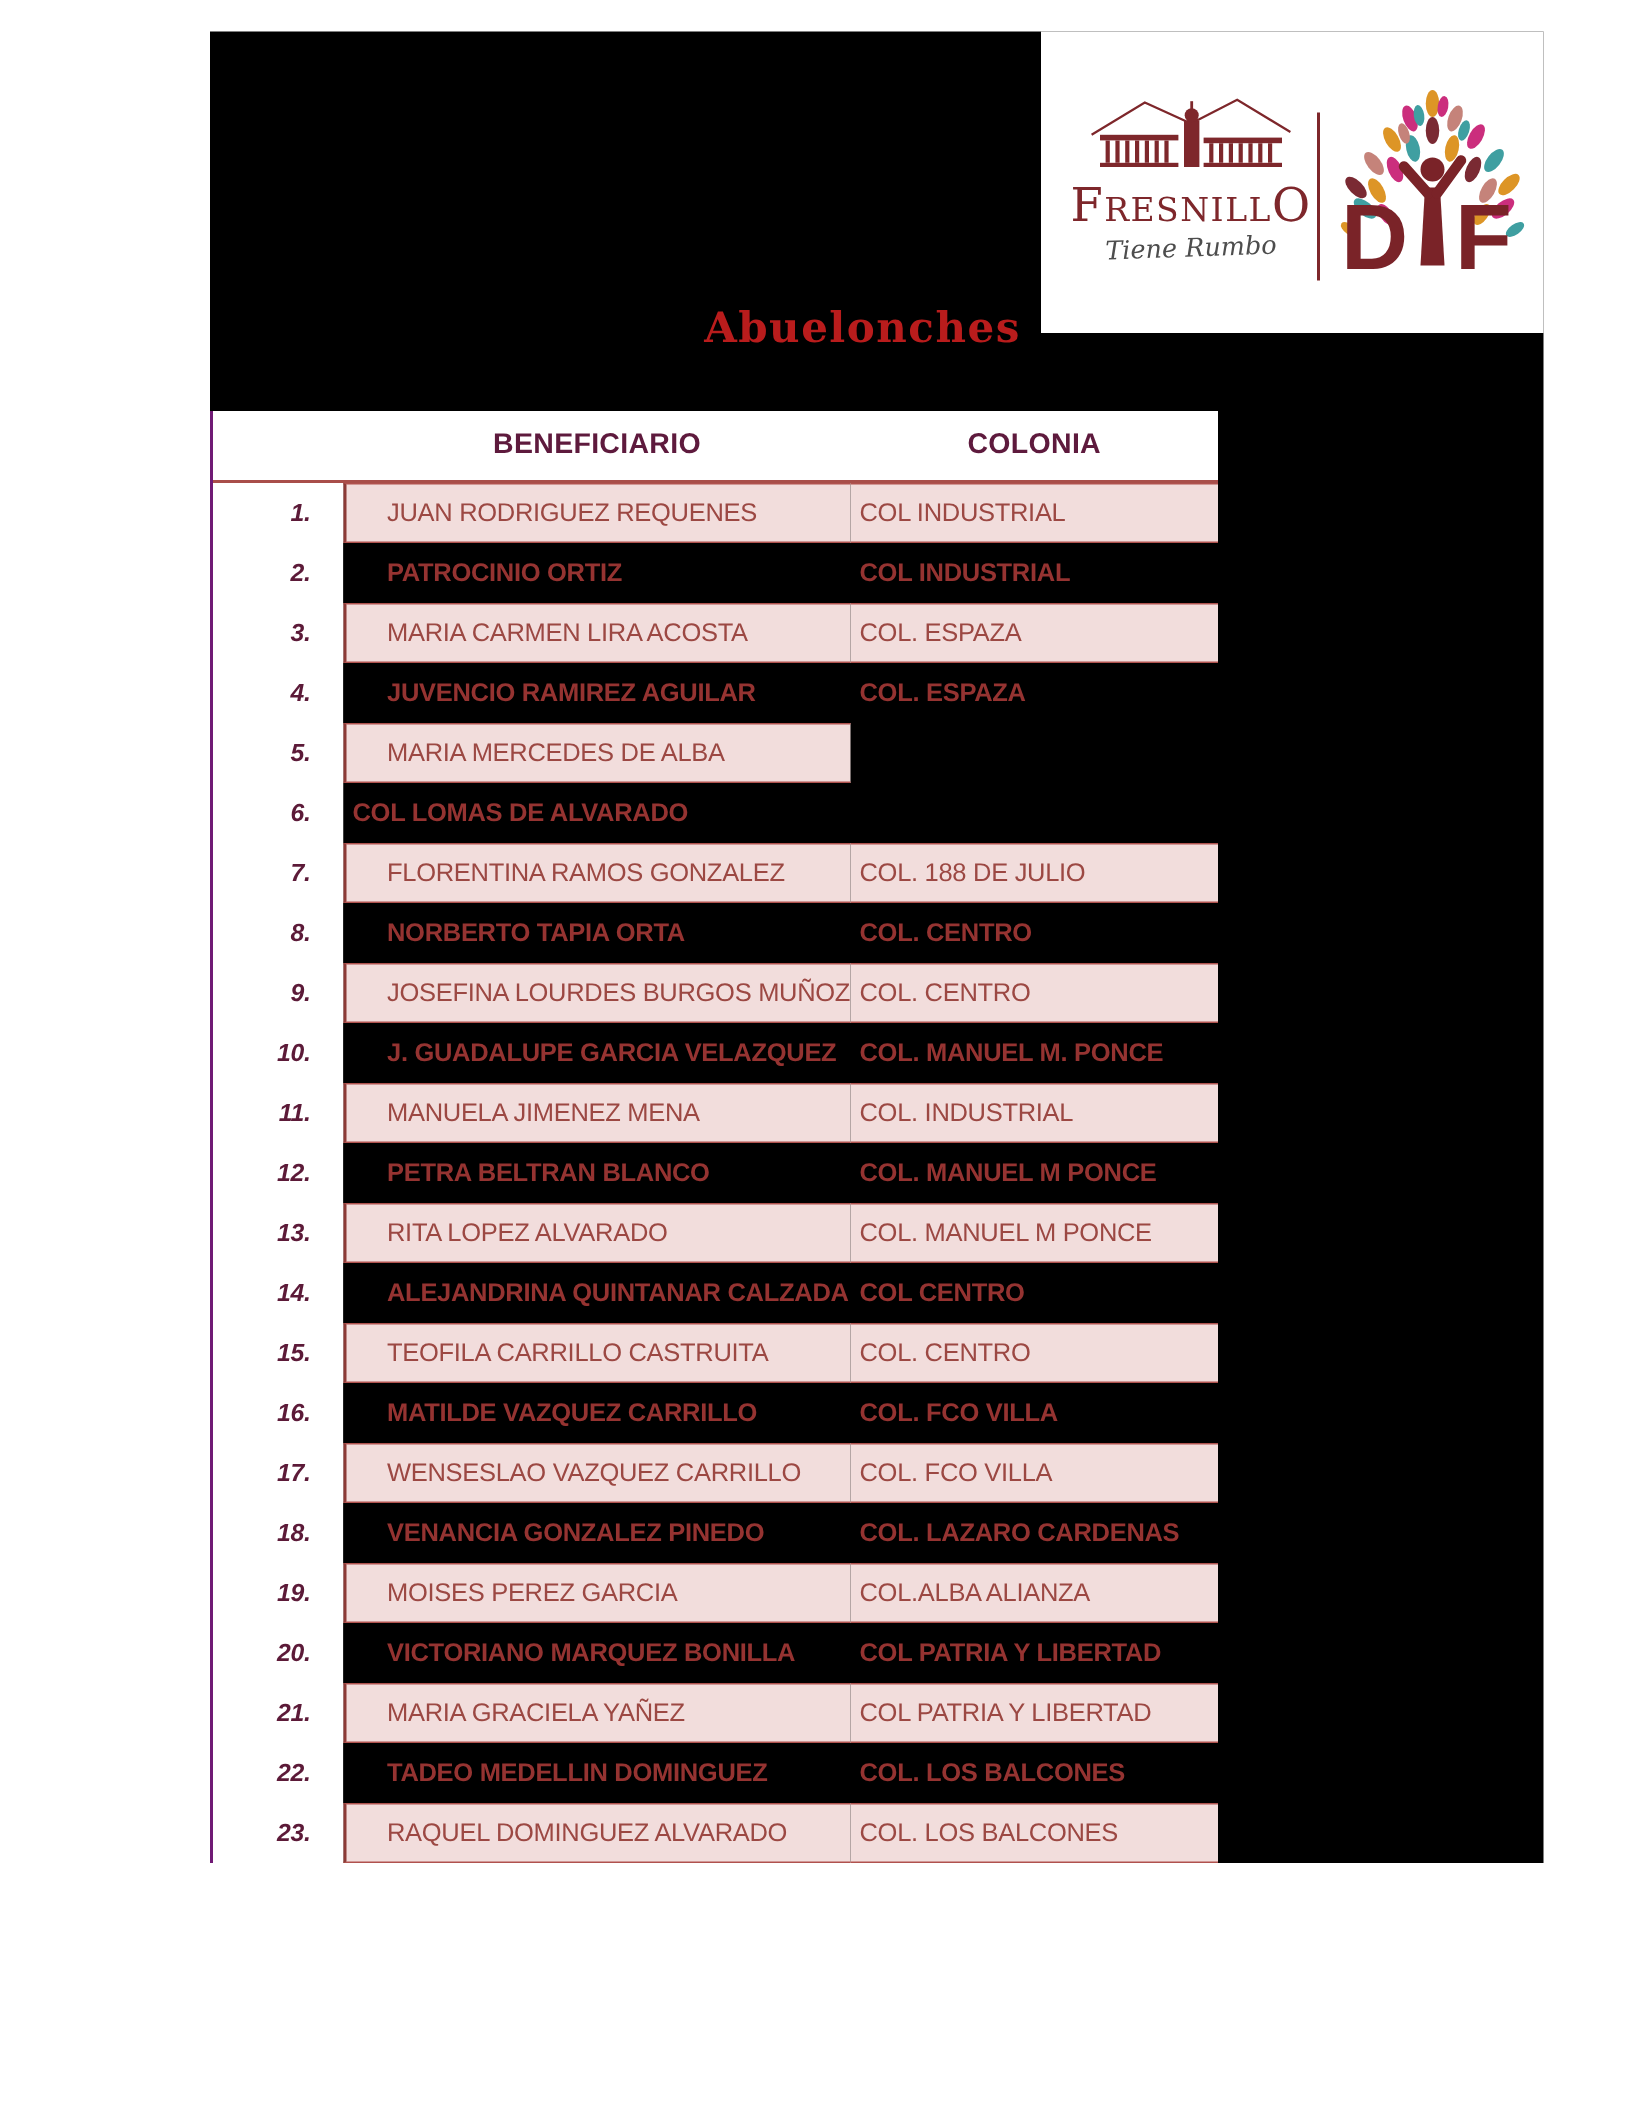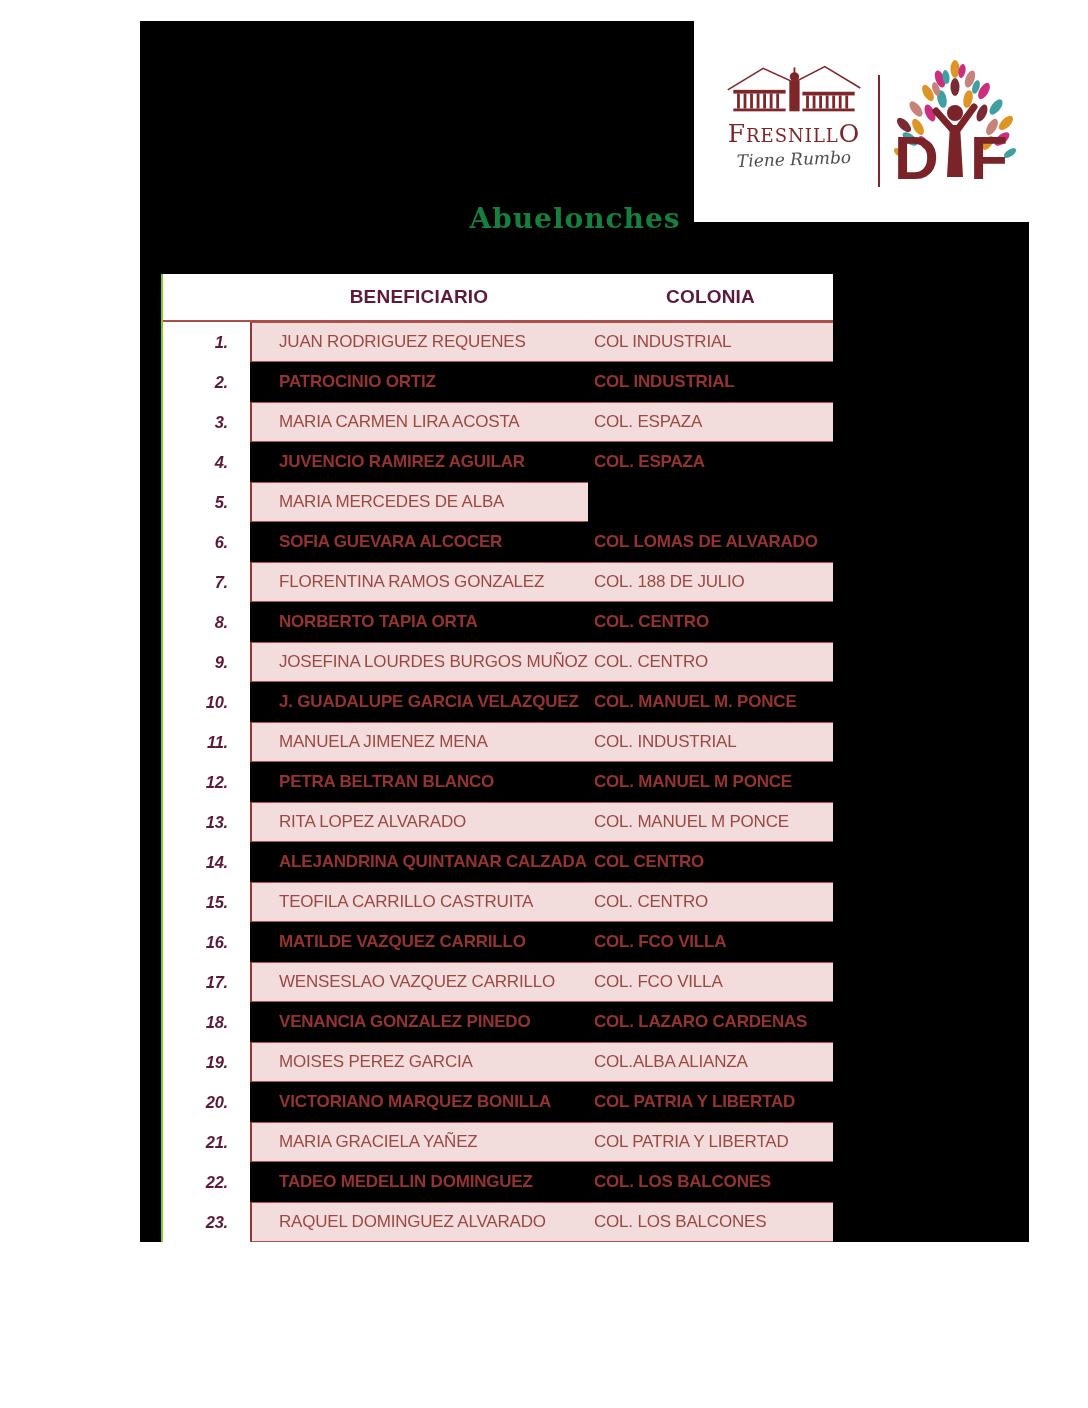--- a/index.html
+++ b/index.html
@@ -7,36 +7,36 @@
     position:relative;width:1088px;height:1408px;background:#ffffff;overflow:hidden;
     font-family:"Liberation Sans", sans-serif;
   }
   
   .black-canvas{position:absolute;left:140px;top:21px;width:889px;height:1221px;background:#000;}
   
   .logo-box{position:absolute;left:694px;top:21px;width:335px;height:201px;background:#fff;}
   .fresnillo-logo{position:absolute;left:16px;top:40px;width:168px;text-align:center;}
   .fresnillo-name{
     font-family:"DejaVu Serif","Liberation Serif",serif;
-    font-variant:small-caps;font-size:25px;letter-spacing:1px;color:#7e272b;line-height:1;margin-top:2px;
+    font-variant:small-caps;font-size:31px;letter-spacing:1px;color:#7e272b;line-height:1;margin-top:2px;
   }
   .fresnillo-tagline{
     font-family:"DejaVu Serif","Liberation Serif",serif;font-style:italic;
     font-size:17px;color:#4d4d4d;margin-top:3px;transform:rotate(-2deg);
   }
   .logo-divider{position:absolute;left:184px;top:54px;width:2px;height:112px;background:#7e272b;}
   .dif-logo{position:absolute;left:198px;top:36px;width:126px;height:156px;}
   
   .doc-title{
     position:absolute;left:575px;top:202px;transform:translateX(-50%);
     font-family:"DejaVu Serif","Liberation Serif",serif;font-weight:bold;
-    font-size:28px;color:#15803d;letter-spacing:1px;white-space:nowrap;
-  }
-  
-  .benef-table{position:absolute;left:140px;top:274px;width:670px;border-left:2px solid #84cc16;margin-left:21px;}
+    font-size:28px;color:#b91c1c;letter-spacing:1px;white-space:nowrap;
+  }
+  
+  .benef-table{position:absolute;left:140px;top:274px;width:670px;border-left:2px solid #701a75;}
   .t-header{
     display:grid;grid-template-columns:87px 338px 245px;height:46px;background:#fff;
     border-bottom:2px solid #a94e4a;
   }
   .t-header .hcell{
     display:flex;align-items:center;justify-content:center;
     font-weight:bold;font-size:19px;color:#5e1a3d;letter-spacing:0.2px;
   }
   .row{display:grid;grid-template-columns:87px 338px 245px;height:40px;box-sizing:border-box;}
   .cell{display:flex;align-items:center;box-sizing:border-box;font-size:17px;letter-spacing:-0.2px;white-space:nowrap;overflow:hidden;}
@@ -161,21 +161,20 @@
     <div class="cell cell-col">COL. ESPAZA</div>
   </div>
 
   <div class="row row-pink">
     <div class="cell cell-num">5.</div>
     <div class="cell cell-name">MARIA MERCEDES DE ALBA</div>
   </div>
 
   <div class="row row-dark">
     <div class="cell cell-num">6.</div>
-    <div class="cell cell-name">SOFIA GUEVARA ALCOCER</div>
     <div class="cell cell-col">COL LOMAS DE ALVARADO</div>
   </div>
 
   <div class="row row-pink">
     <div class="cell cell-num">7.</div>
     <div class="cell cell-name">FLORENTINA RAMOS GONZALEZ</div>
     <div class="cell cell-col">COL. 188 DE JULIO</div>
   </div>
 
   <div class="row row-dark">

